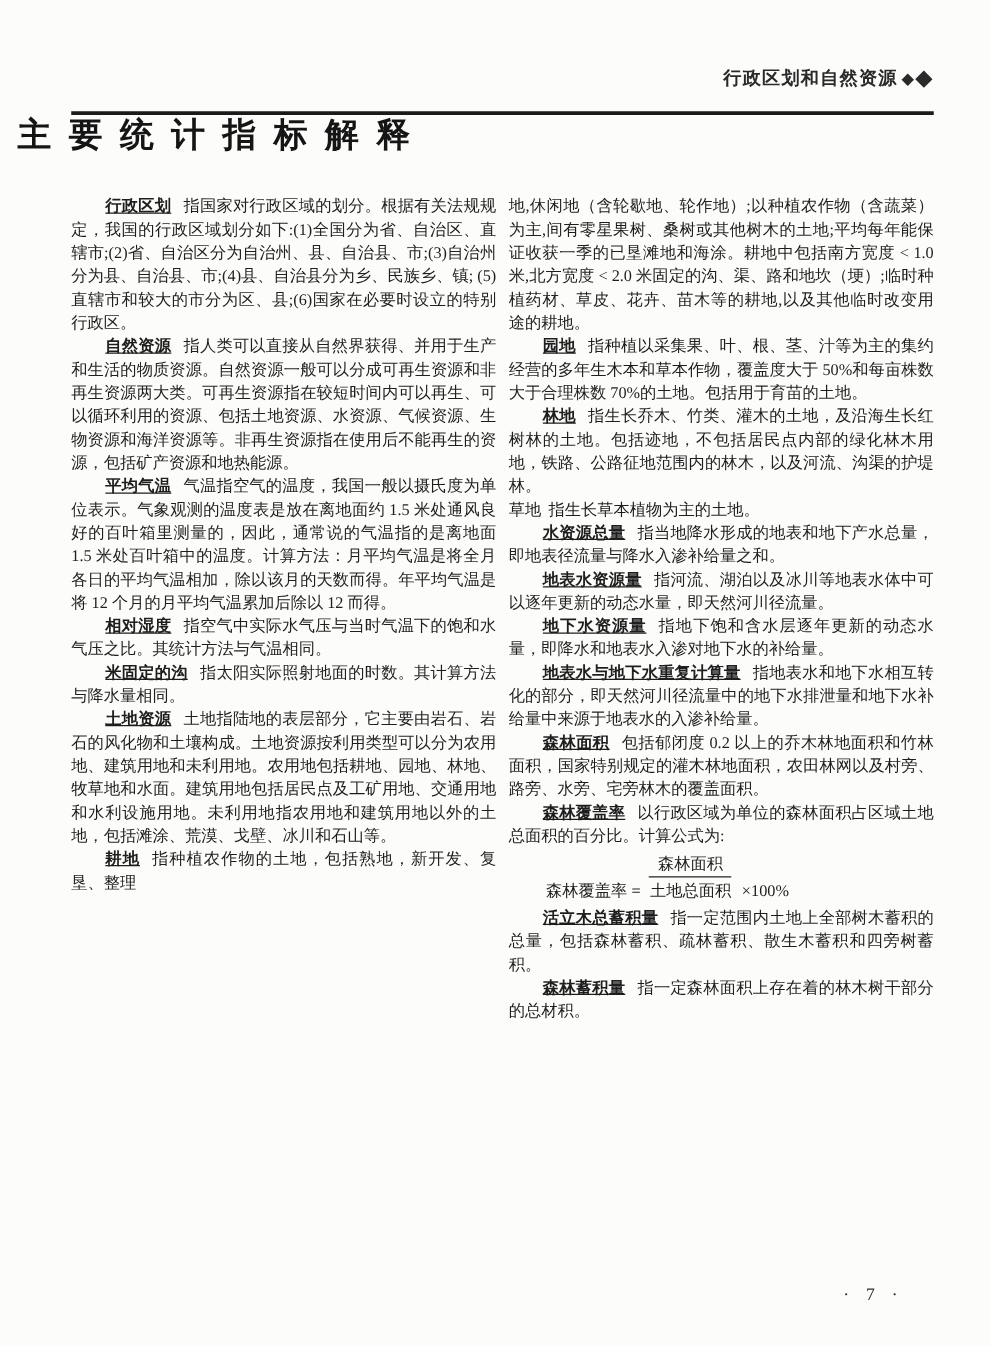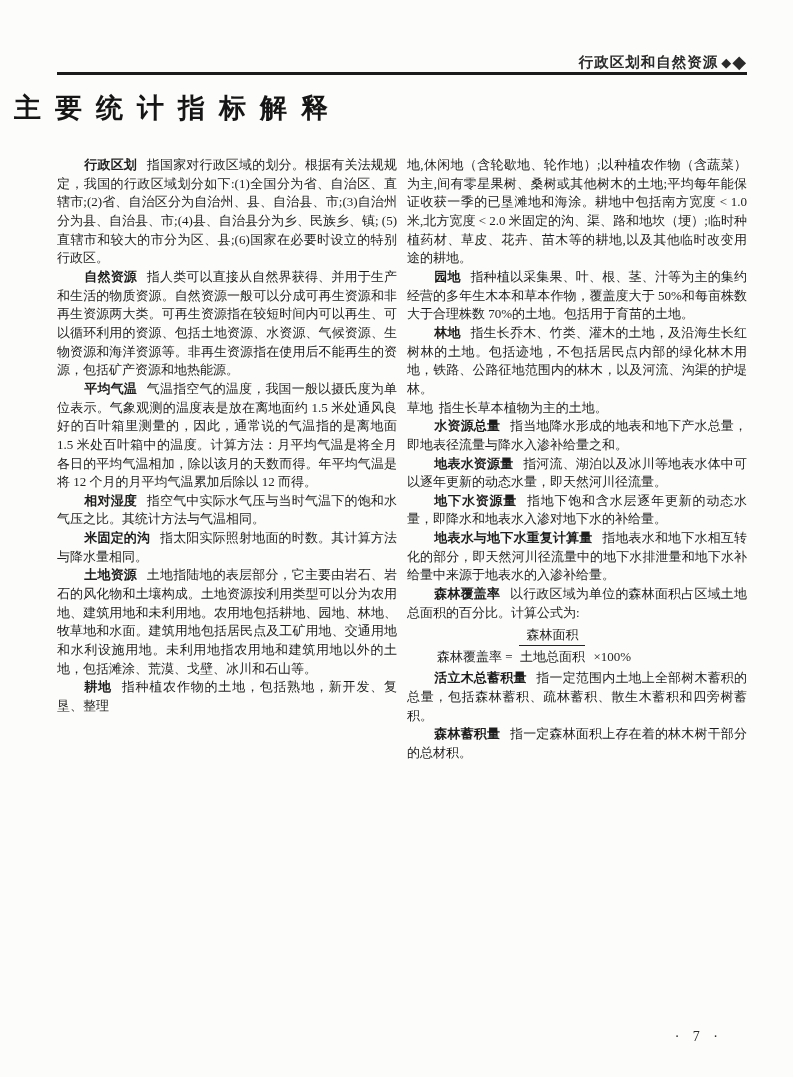--- a/index.html
+++ b/index.html
@@ -9,21 +9,21 @@
     font-family:"Liberation Serif","DejaVu Serif",serif;
     color:#1e1e1e;
     -webkit-font-smoothing:antialiased;
   }
   .page{position:relative;width:793px;height:1077px;overflow:hidden;}
 
   
   .running-head{
     position:absolute;left:57px;right:46px;top:53px;
     border-bottom:3px solid #1b1b1b;
-    text-align:right;padding-bottom:0;
+    text-align:right;padding-bottom:17px;
     font-family:"Liberation Sans","DejaVu Sans",sans-serif;
     font-weight:600;font-size:14.5px;letter-spacing:1px;color:#2a2a2a;
     line-height:18px;
   }
   .diamond-sm{font-size:13px;margin-left:3px;}
   .diamond-lg{font-size:18px;vertical-align:-1px;}
 
   
   .title{
     position:absolute;top:90px;left:0;width:100%;
@@ -42,20 +42,21 @@
   .col p{
     margin:0;
     font-size:13px;line-height:18.65px;
     text-align:justify;
     text-indent:2.1em;
   }
   .col p.no-indent{text-indent:0;}
   .term{
     font-weight:700;
     margin-right:0.75em;
+    text-decoration:underline;
   }
   .plain-term{margin-right:0.45em;}
 
   
   .formula{
     display:flex;align-items:flex-end;
     margin:4px 0 4px 2.3em;
     font-size:13px;line-height:17px;
   }
   .frac{display:inline-block;text-align:center;margin:0 8px 0 7px;}
@@ -93,20 +94,21 @@
 
     <div class="col">
       <p class="no-indent"><span>地,休闲地（含轮歇地、轮作地）;以种植农作物（含蔬菜）为主,间有零星果树、桑树或其他树木的土地;平均每年能保证收获一季的已垦滩地和海涂。耕地中包括南方宽度 &lt; 1.0 米,北方宽度 &lt; 2.0 米固定的沟、渠、路和地坎（埂）;临时种植药材、草皮、花卉、苗木等的耕地,以及其他临时改变用途的耕地。</span></p>
       <p><b class="term">园地</b><span>指种植以采集果、叶、根、茎、汁等为主的集约经营的多年生木本和草本作物，覆盖度大于 50%和每亩株数大于合理株数 70%的土地。包括用于育苗的土地。</span></p>
       <p><b class="term">林地</b><span>指生长乔木、竹类、灌木的土地，及沿海生长红树林的土地。包括迹地，不包括居民点内部的绿化林木用地，铁路、公路征地范围内的林木，以及河流、沟渠的护堤林。</span></p>
       <p class="no-indent"><span class="plain-term">草地</span><span>指生长草本植物为主的土地。</span></p>
       <p><b class="term">水资源总量</b><span>指当地降水形成的地表和地下产水总量，即地表径流量与降水入渗补给量之和。</span></p>
       <p><b class="term">地表水资源量</b><span>指河流、湖泊以及冰川等地表水体中可以逐年更新的动态水量，即天然河川径流量。</span></p>
       <p><b class="term">地下水资源量</b><span>指地下饱和含水层逐年更新的动态水量，即降水和地表水入渗对地下水的补给量。</span></p>
       <p><b class="term">地表水与地下水重复计算量</b><span>指地表水和地下水相互转化的部分，即天然河川径流量中的地下水排泄量和地下水补给量中来源于地表水的入渗补给量。</span></p>
+      <p><b class="term">森林面积</b><span>包括郁闭度 0.2 以上的乔木林地面积和竹林面积，国家特别规定的灌木林地面积，农田林网以及村旁、路旁、水旁、宅旁林木的覆盖面积。</span></p>
       <p><b class="term">森林覆盖率</b><span>以行政区域为单位的森林面积占区域土地总面积的百分比。计算公式为:</span></p>
 
       <div class="formula">
         <span>森林覆盖率 =</span>
         <span class="frac">
           <span class="num">森林面积</span>
           <span class="den">土地总面积</span>
         </span>
         <span>×100%</span>
       </div>

